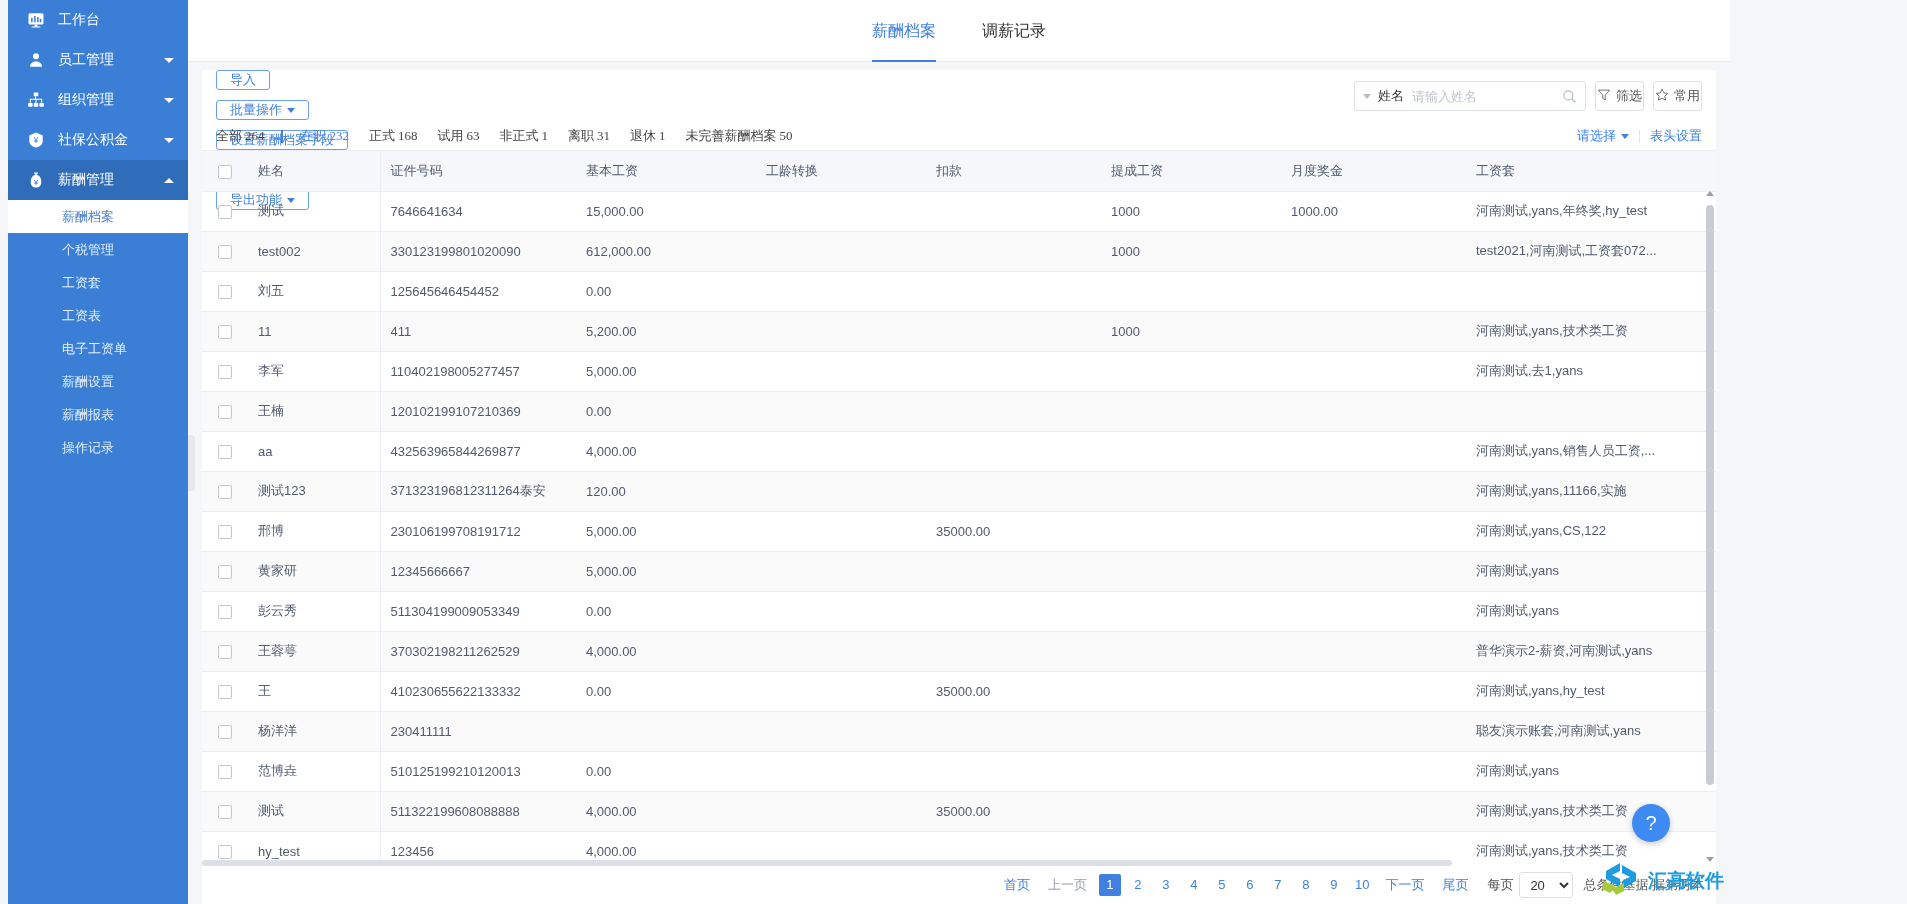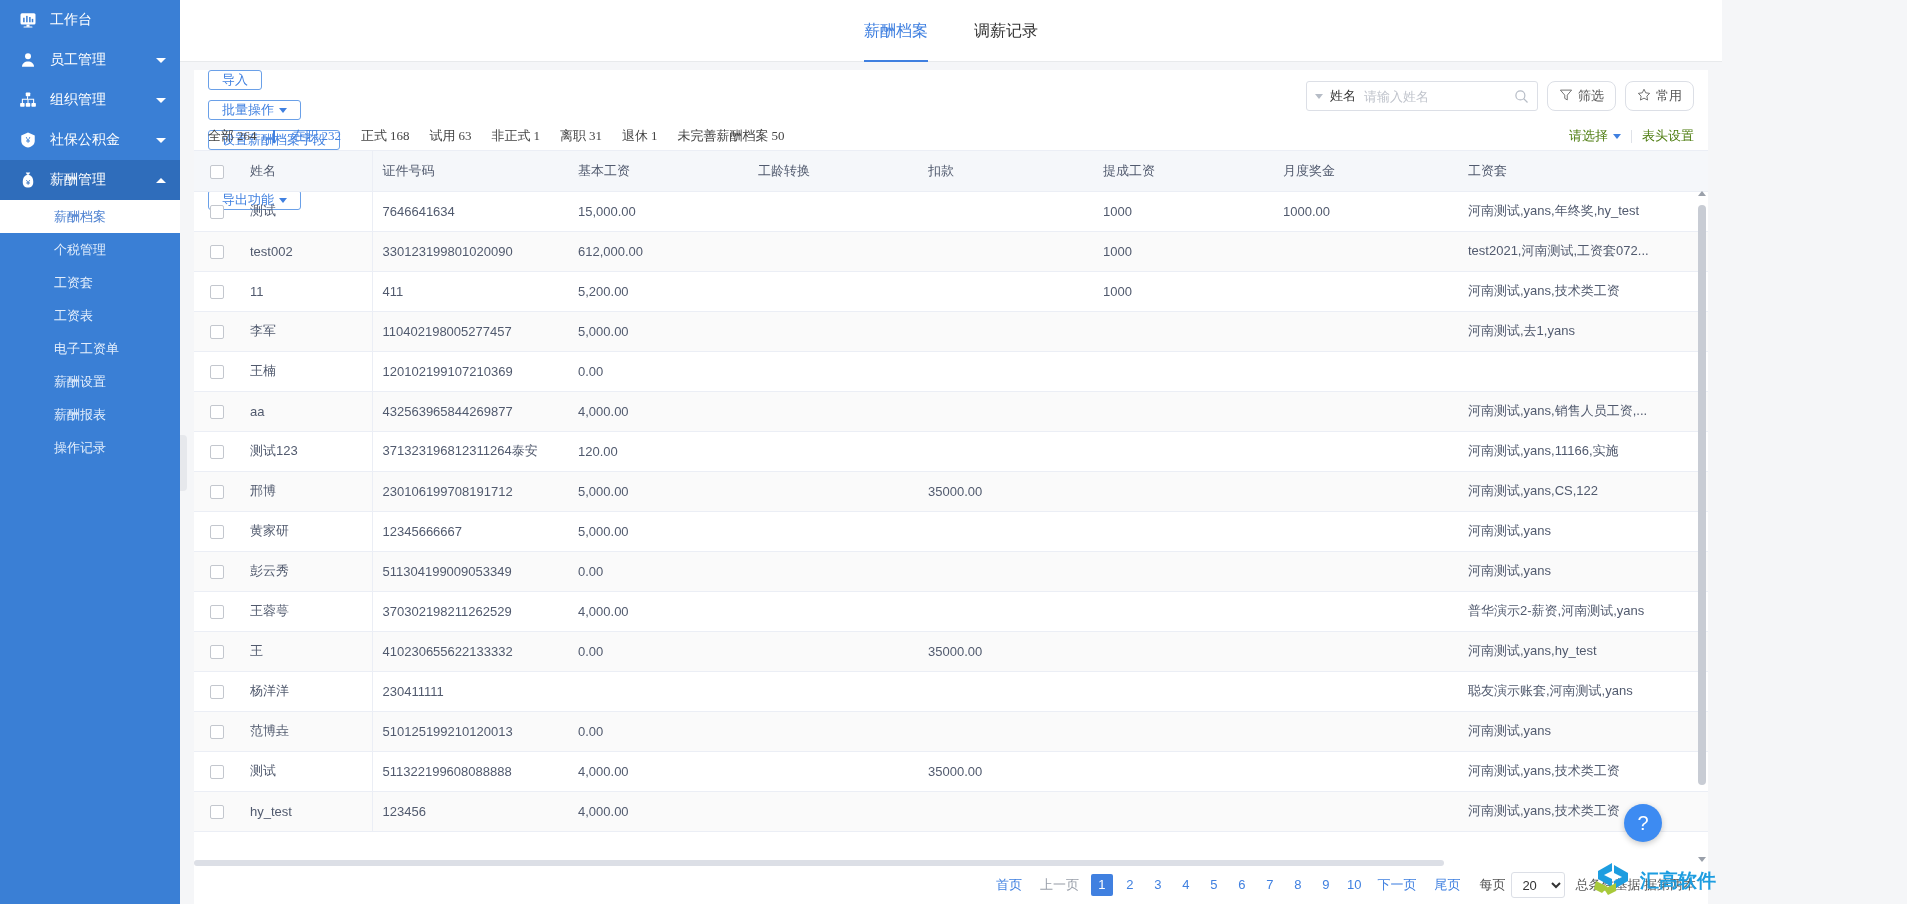--- a/index.html
+++ b/index.html
@@ -4,21 +4,21 @@
 <style>
   * { box-sizing: border-box; margin: 0; padding: 0; }
   html, body {
     width: 1907px; height: 904px;
     font-family: "Liberation Sans", "DejaVu Sans", sans-serif;
     font-size: 13px;
     color: #333;
     background: #f5f6f8;
     overflow: hidden;
   }
-  .app { display: flex; width: 1722px; height: 904px; position: relative; }
+  .app { display: flex; width: 1722px; height: 904px; position: relative; margin-left: 8px; }
 
   
   .sidebar {
     width: 180px; flex: 0 0 180px; height: 904px;
     background: #3a7fd5;
     position: relative;
   }
   .nav-item {
     height: 40px; display: flex; align-items: center;
     padding: 0 14px 0 18px;
@@ -109,42 +109,42 @@
   }
   .searchbox .fieldname { font-size: 13px; color: #333; margin-right: 8px; white-space: nowrap; }
   .searchbox input {
     flex: 1; border: none; outline: none; font-size: 13px; color: #333;
     font-family: "Liberation Sans", sans-serif; min-width: 10px;
   }
   .searchbox input::placeholder { color: #c0c4cc; }
   .searchbox .mag { width: 15px; height: 15px; flex: 0 0 15px; }
   .searchbox .mag svg { width: 15px; height: 15px; stroke: #b6bcc6; fill: none; stroke-width: 1.6; }
   .sqbtn {
-    height: 30px; padding: 0 11px; border: 1px solid #dcdfe6; border-radius: 8px;
+    height: 30px; padding: 0 1px; border: 1px solid #dcdfe6; border-radius: 3px;
     background: #fff; color: #555; font-size: 13px; display: inline-flex;
     align-items: center; gap: 5px; cursor: pointer; white-space: nowrap;
   }
   .sqbtn svg { width: 14px; height: 14px; stroke: #666; fill: none; stroke-width: 1.3; }
 
   
   .statusrow {
     height: 28px; display: flex; align-items: center;
     padding: 0 14px; gap: 0; position: relative; font-size: 13px;
   }
   .stat { color: #444; margin-right: 20px; cursor: pointer; white-space: nowrap; font-family: Liberation Serif, serif; }
   .stat .num { margin-left: 3px; }
   .stat.active { color: #4080e0; }
   .stat-sep {
     width: 2px; height: 13px; background: #4080e0; margin-right: 18px; margin-left: -4px;
   }
   .statusrow .right {
     position: absolute; right: 14px; top: 0; height: 28px;
     display: flex; align-items: center; gap: 10px; font-size: 13px;
   }
-  .linkblue { color: #4d7c0f; cursor: pointer; display: inline-flex; align-items: center; }
+  .linkblue { color: #3b82f6; cursor: pointer; display: inline-flex; align-items: center; }
   .linkblue .dn {
     width: 0; height: 0; border-left: 4px solid transparent;
     border-right: 4px solid transparent; border-top: 5px solid #4080e0; margin-left: 5px;
   }
   .vdiv { width: 1px; height: 13px; background: #dfe2e8; }
 
   
   .tablewrap {
     flex: 1; min-height: 0; position: relative;
     border-top: 1px solid #ebeef5; overflow: hidden;
@@ -470,20 +470,32 @@
                 <td class="col-basic">612,000.00</td>
                 <td class="col-senior"></td>
                 <td class="col-deduct"></td>
                 <td class="col-commission">1000</td>
                 <td class="col-bonus"></td>
                 <td class="col-pkg">test2021,河南测试,工资套072...</td>
                 <td class="col-test"></td>
               </tr>
               <tr>
                 <td class="col-cb"><span class="cb"></span></td>
+                <td class="col-name">刘五</td>
+                <td class="col-id">125645646454452</td>
+                <td class="col-basic">0.00</td>
+                <td class="col-senior"></td>
+                <td class="col-deduct"></td>
+                <td class="col-commission"></td>
+                <td class="col-bonus"></td>
+                <td class="col-pkg"></td>
+                <td class="col-test"></td>
+              </tr>
+              <tr>
+                <td class="col-cb"><span class="cb"></span></td>
                 <td class="col-name">11</td>
                 <td class="col-id">411</td>
                 <td class="col-basic">5,200.00</td>
                 <td class="col-senior"></td>
                 <td class="col-deduct"></td>
                 <td class="col-commission">1000</td>
                 <td class="col-bonus"></td>
                 <td class="col-pkg">河南测试,yans,技术类工资</td>
                 <td class="col-test"></td>
               </tr>

